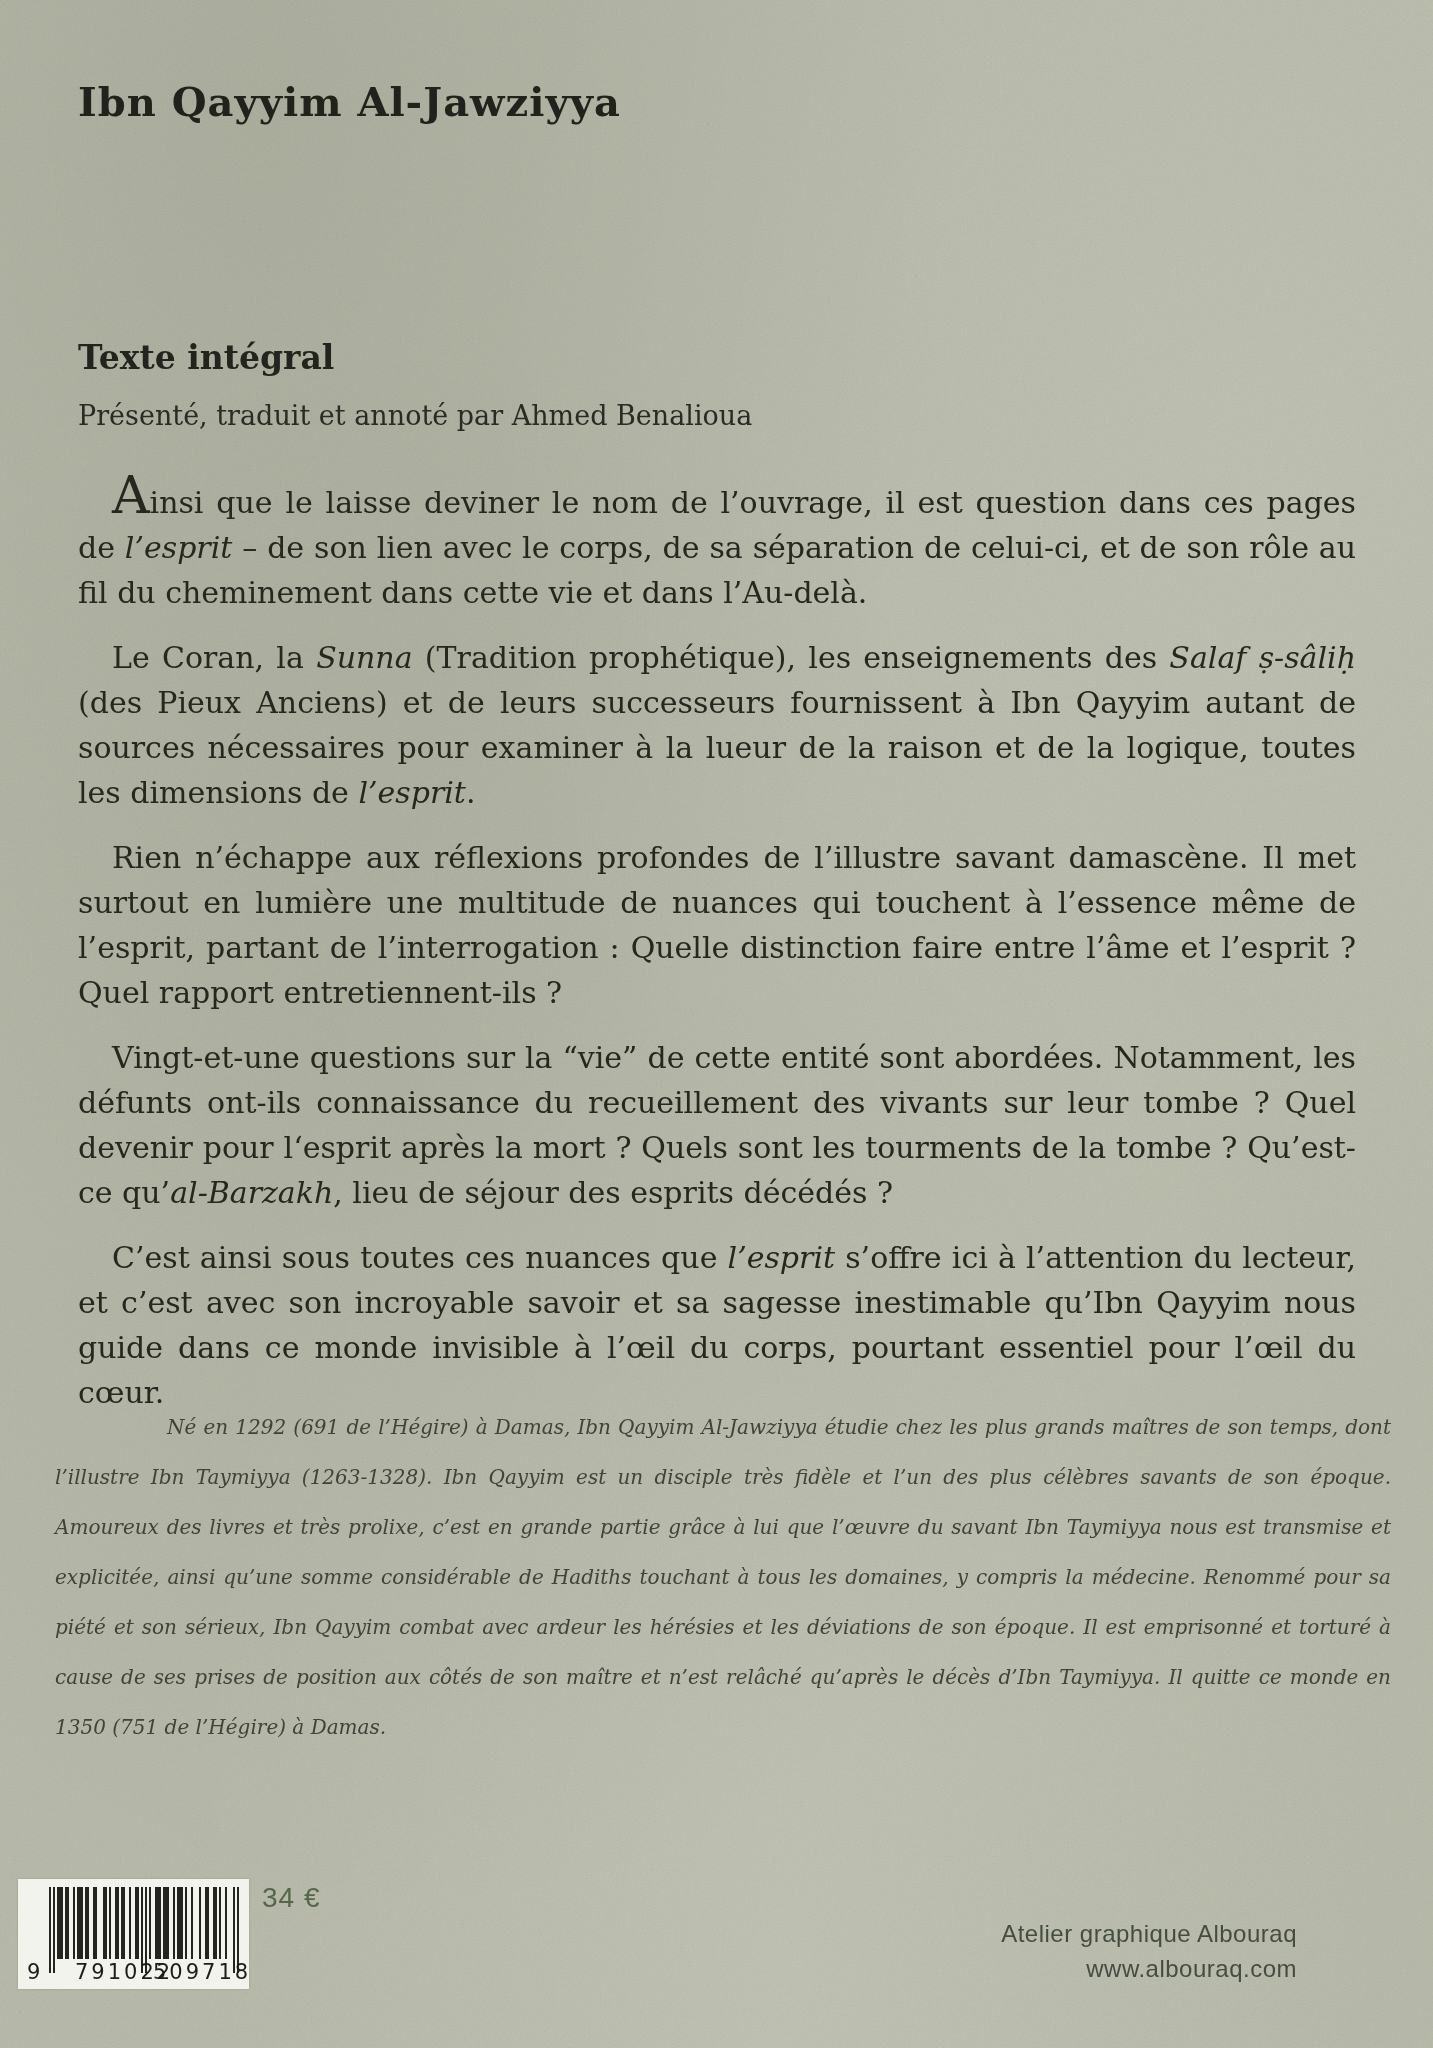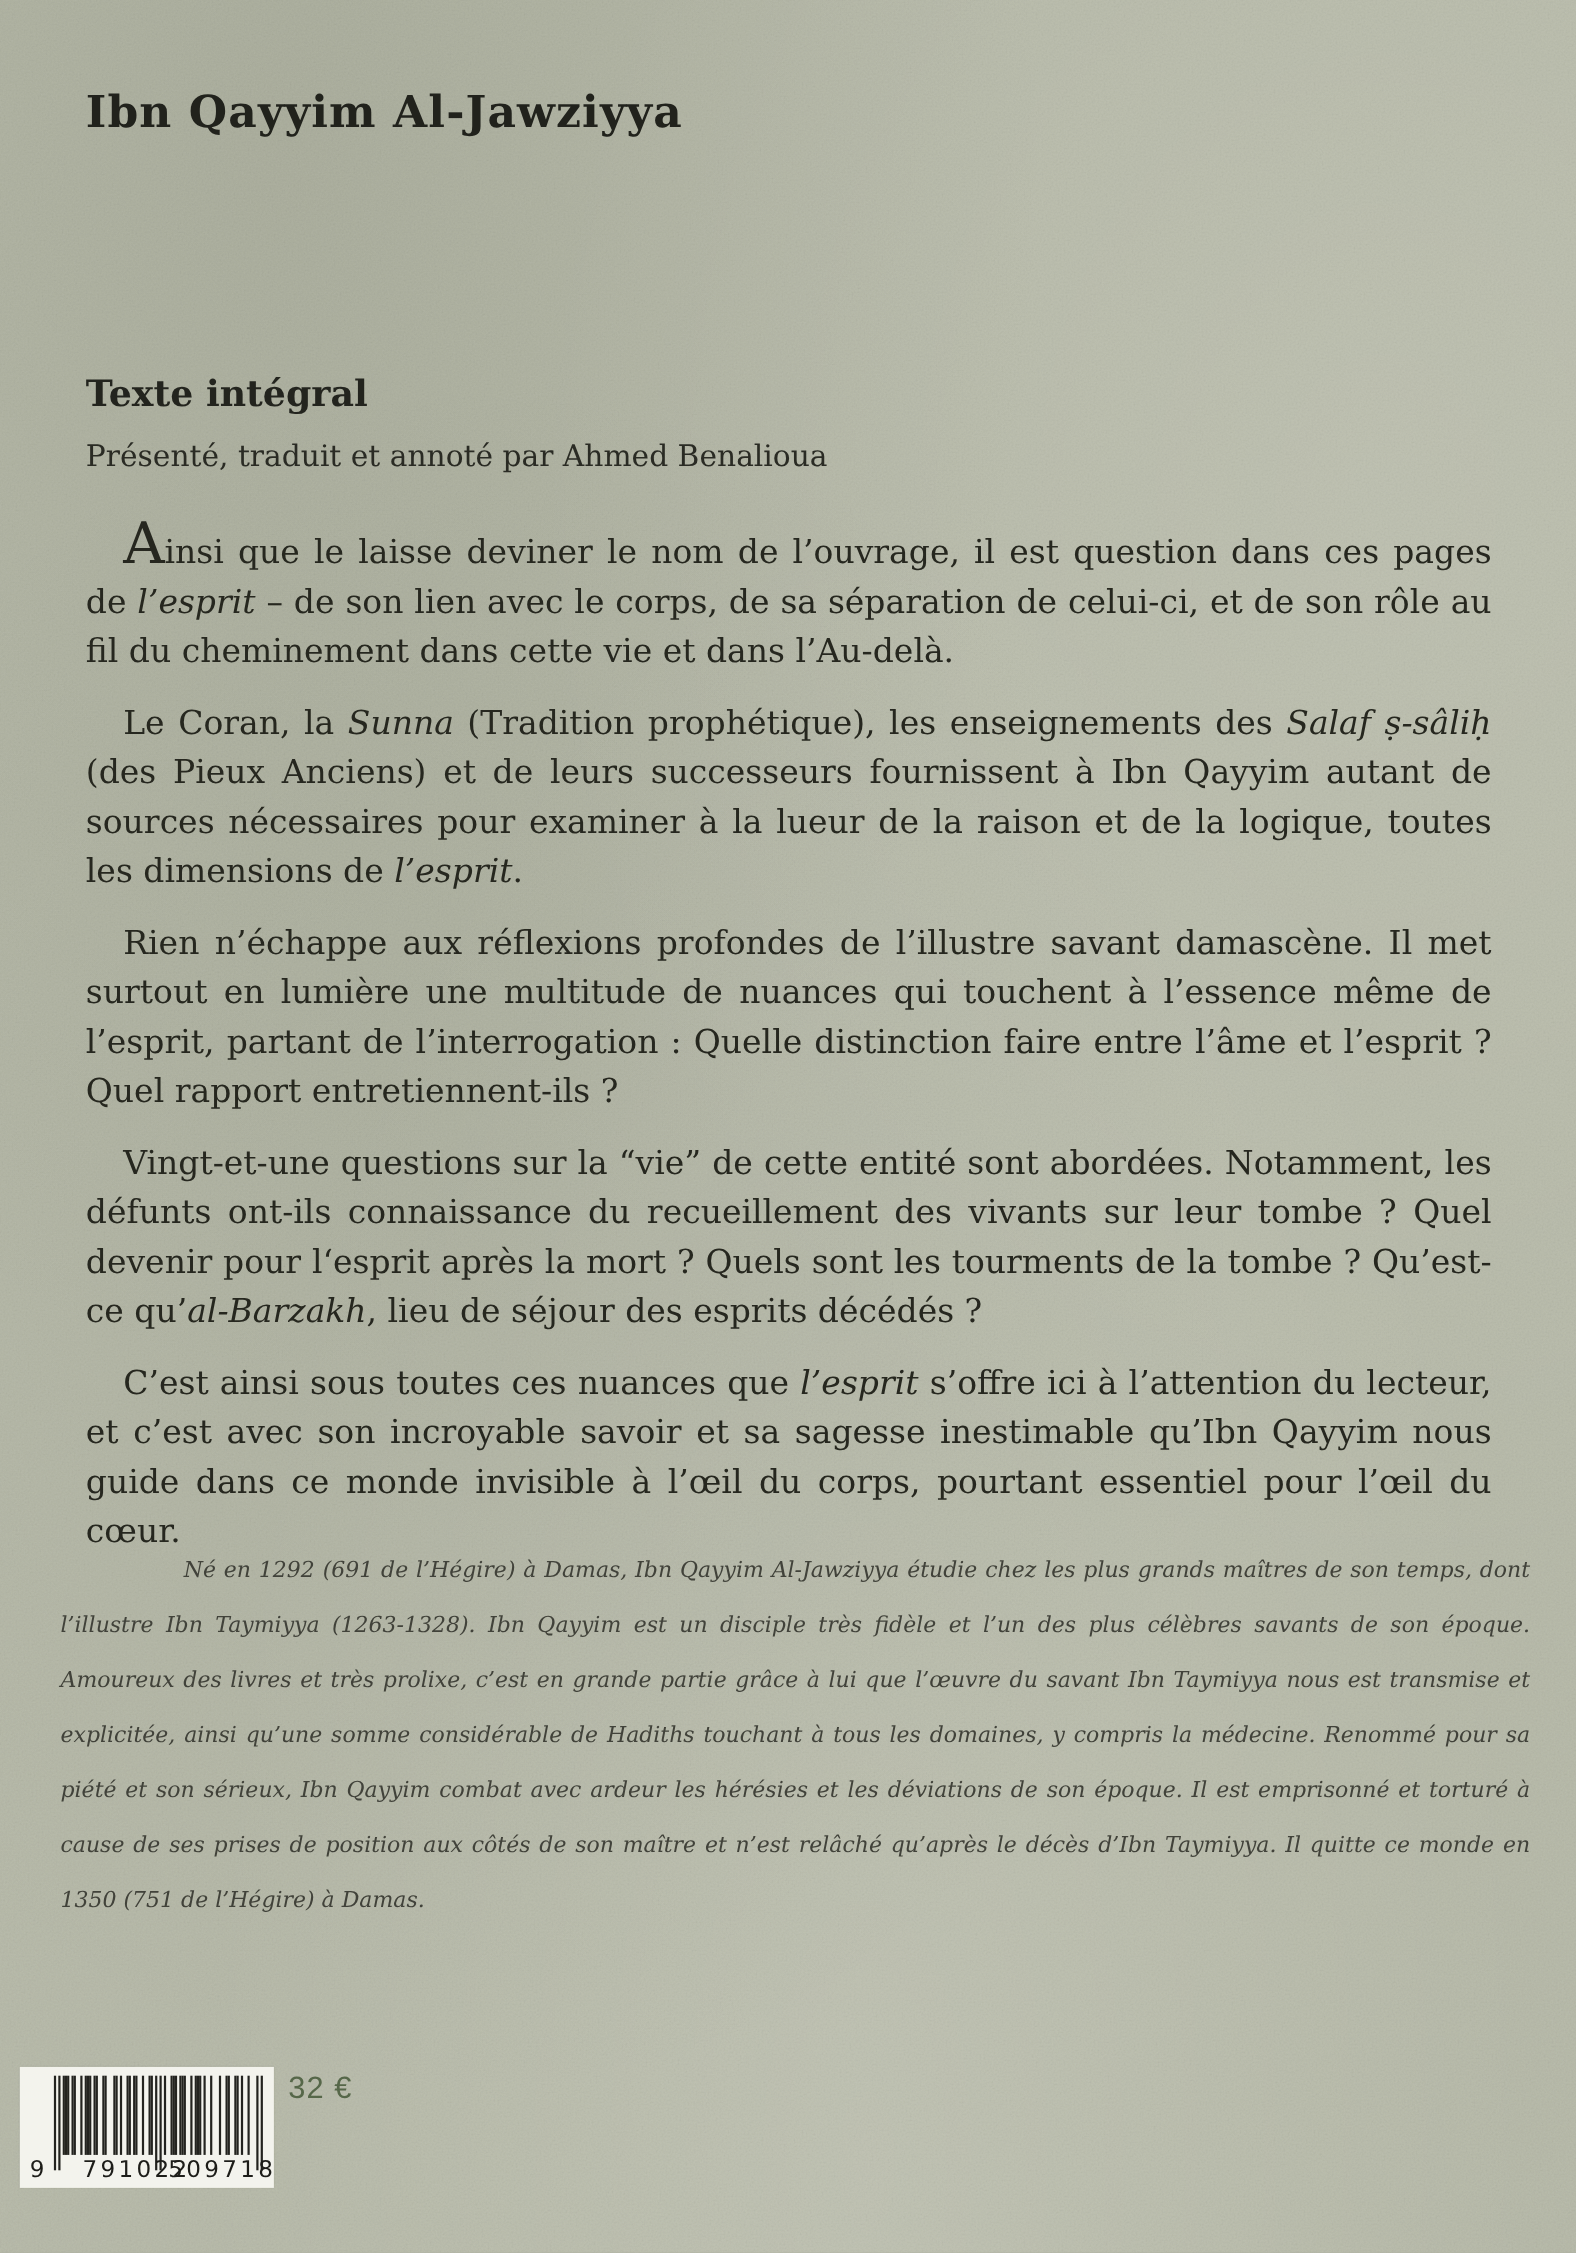--- a/index.html
+++ b/index.html
@@ -219,16 +219,20 @@
           <div class="m b" style="height: 86px;"></div>
         </div>
       <div class="barcode-digits">
         <span class="d0">9</span>
         <span class="d1">791022</span>
         <span class="d2">509718</span>
       </div>
     </div>
   </div>
 
-  <div class="price">32 €</div>
-
+  <div class="price">34 €</div>
+
+  <div class="publisher">
+    <div>Atelier graphique Albouraq</div>
+    <div>www.albouraq.com</div>
+  </div>
 
 </div>
 
 </body></html>

